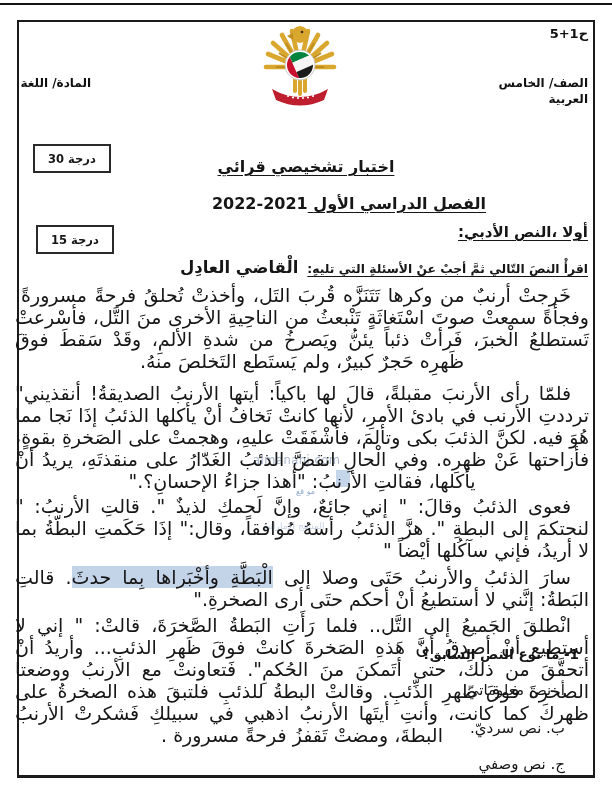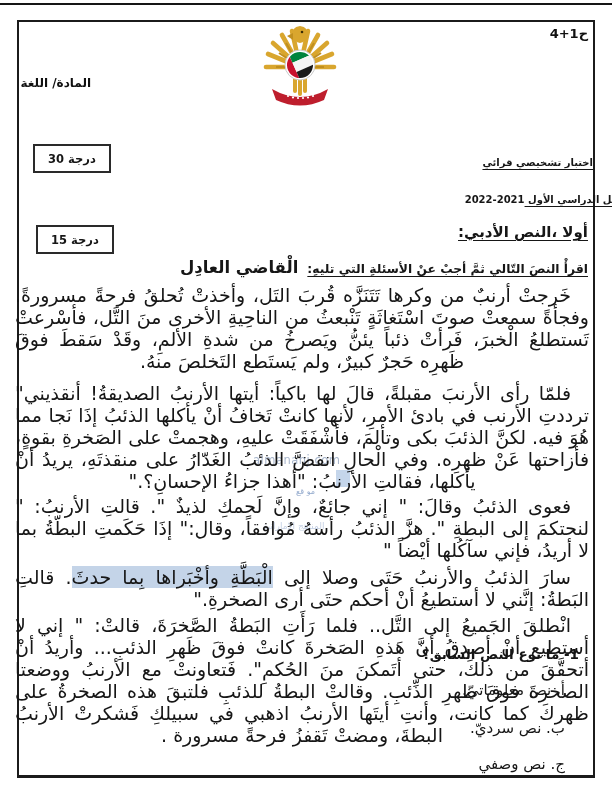--- a/index.html
+++ b/index.html
@@ -13,21 +13,21 @@
     border:2px solid #1b1b1b;border-bottom-width:3px;background:#fff;direction:rtl;
   }
   .abs{position:absolute;}
   .hdr{font-weight:bold;font-size:12px;line-height:16px;color:#111;}
   .ltr{direction:ltr;unicode-bidi:bidi-override;display:inline-block;}
   .cycle{font-size:13px;margin-top:1px;}
   .score-box{
     border:2px solid #2a2a2a;background:#fff;display:flex;flex-direction:row;
     align-items:center;justify-content:center;gap:4px;font-weight:bold;font-size:11.5px;
   }
-  .title-c{width:100%;text-align:right;font-weight:bold;font-size:10px;}
+  .title-c{width:100%;text-align:center;font-weight:bold;font-size:16px;}
   .u{text-decoration:underline;text-underline-offset:3px;}
   .sec-title{font-weight:bold;font-size:15px;}
   .instr-row{display:flex;flex-direction:row;align-items:baseline;gap:9px;}
   .instr{font-weight:bold;font-size:12.3px;}
   .story-title{font-weight:bold;font-size:16.5px;}
   .story{font-size:19px;line-height:22px;text-align:justify;position:relative;z-index:1;}
   .story p{margin:0 0 10px 0;text-indent:18px;}
   .story p.m2{margin-bottom:3px;}
   .story p.m3{margin-bottom:5px;}
   .story p.m4{margin-bottom:4px;}
@@ -42,21 +42,25 @@
   .opt{font-size:15px;}
 </style>
 </head>
 <body>
 
 <div class="topline"></div>
 
 <div class="page">
 
   <div class="abs hdr" style="top:3px;right:5px;text-align:right;">
-    <div class="cycle"><span>ح</span><span class="ltr">4+1</span></div>
+    <div class="cycle"><span>ح</span><span class="ltr">5+1</span></div>
+  </div>
+  <div class="abs hdr" style="top:53px;right:5px;text-align:right;">
+    <div>الصف/ الخامس</div>
+    <div>العربية</div>
   </div>
 
   <div class="abs hdr" style="top:53px;left:0;width:72px;text-align:right;">المادة/ اللغة</div>
 
   <div class="abs" style="top:1px;left:240px;width:82px;height:88px;">
     <svg width="82" height="88" viewBox="0 0 82 88">
       <g stroke="#D9A62E" stroke-width="4.6" stroke-linecap="round">
         <line x1="41" y1="44" x2="7" y2="44"></line>
         <line x1="41" y1="44" x2="9" y2="31"></line>
         <line x1="41" y1="44" x2="14" y2="20"></line>

